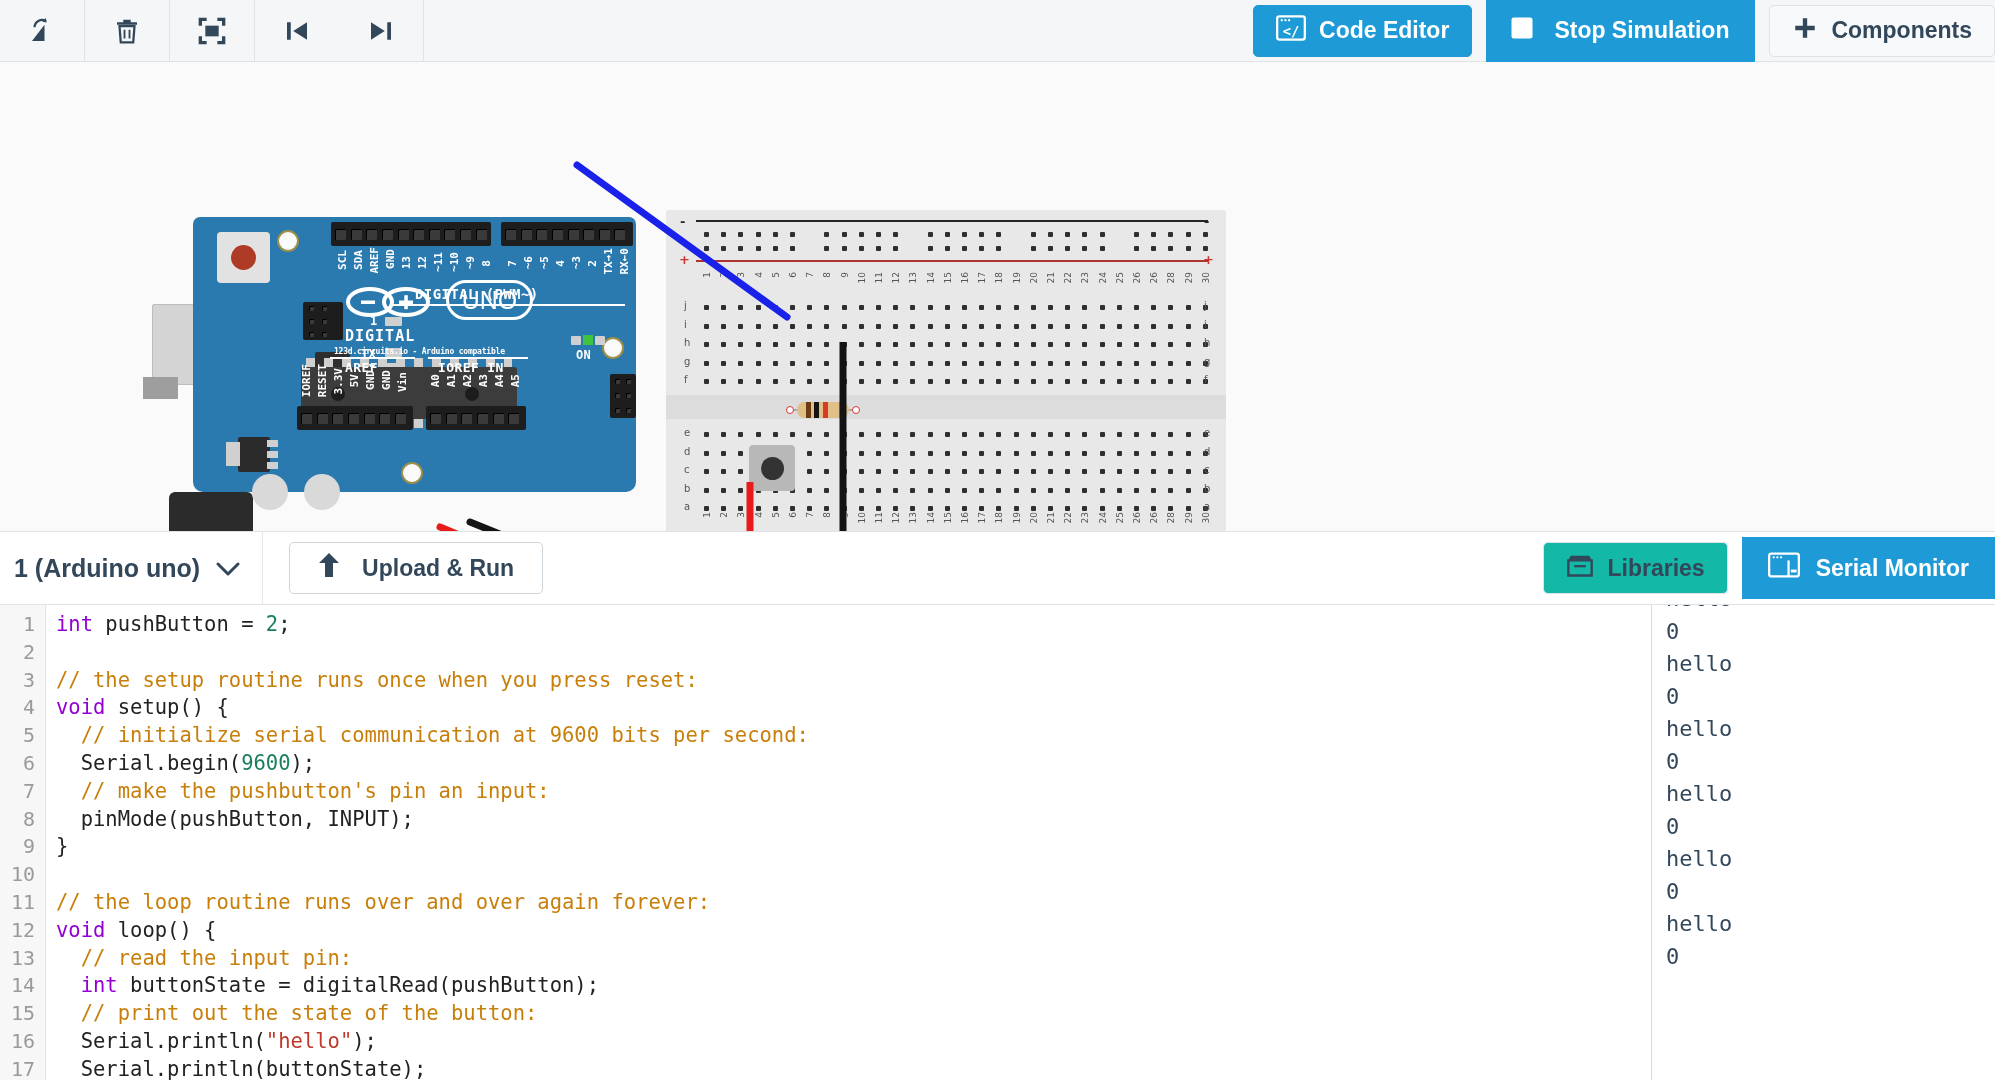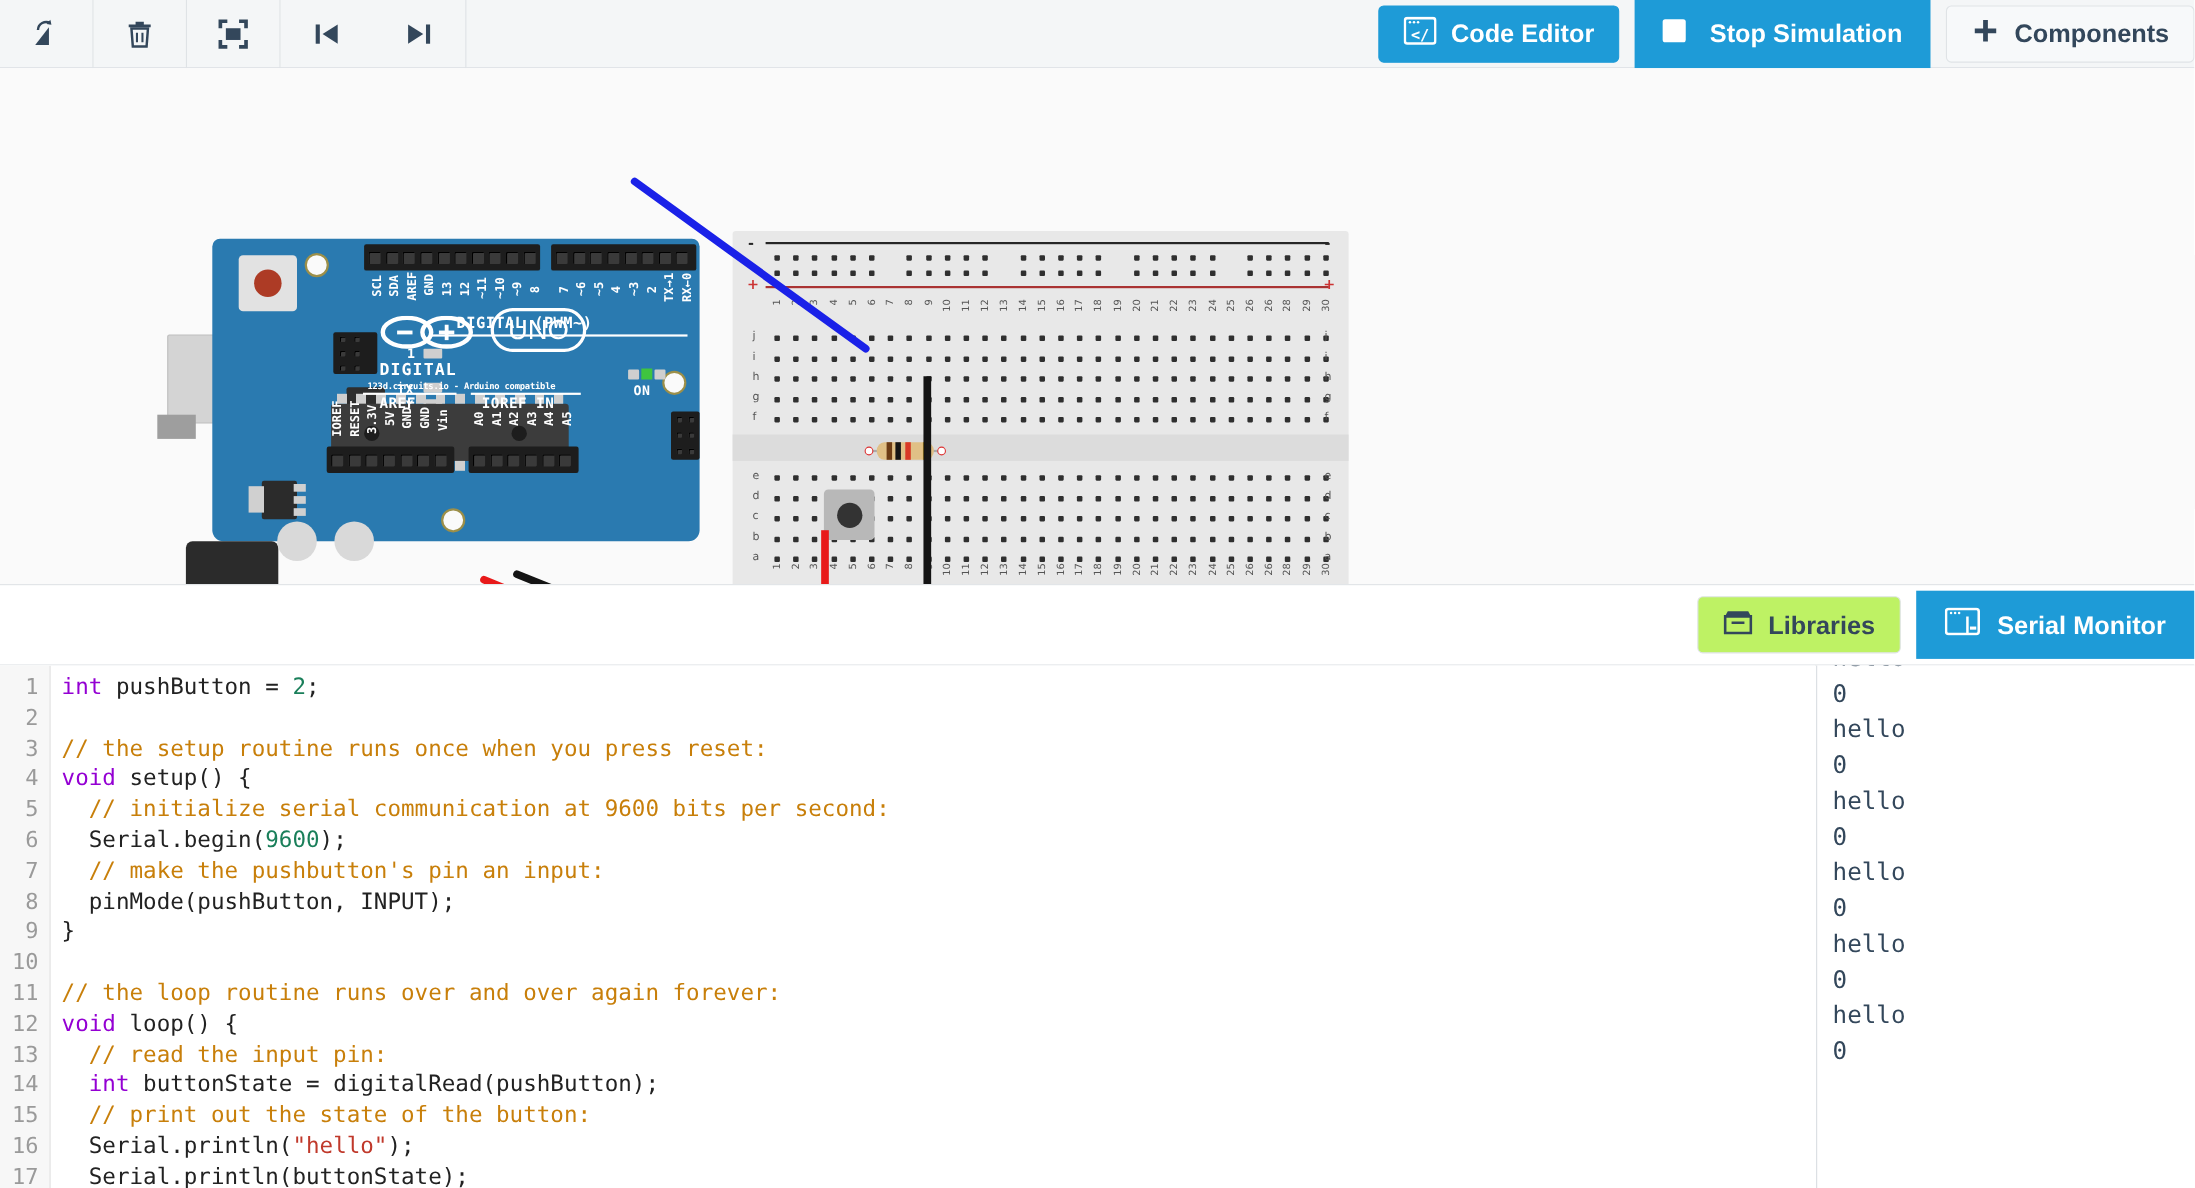--- a/index.html
+++ b/index.html
@@ -37,21 +37,21 @@
   }
   .btn {
     display: flex; align-items: center; gap: 13px;
     height: 52px; padding: 0 22px;
     border-radius: 5px;
     font-size: 23px; font-weight: bold;
     cursor: pointer; white-space: nowrap;
   }
   .btn-primary { background: #1e9bd7; color: #ffffff; border: 1px solid #1e9bd7; }
   .btn-ghost { background: #f7f9fa; color: #33475b; border: 1px solid #dfe3e6; }
-  .btn-plain { background: #bef264; color: #33475b; border: 1px solid #dfe3e6; }
+  .btn-plain { background: #14b8a6; color: #33475b; border: 1px solid #dfe3e6; }
   .btn-stop {
     background: #1e9bd7; color: #fff; border: none;
     height: 62px; border-radius: 0; padding: 0 26px 0 22px; gap: 18px;
   }
 
   
   .canvas {
     position: absolute; top: 62px; left: 0;
     width: 1995px; height: 469px;
     background: #fafafa; overflow: hidden;
@@ -1000,20 +1000,39 @@
     <svg class="wires">
       <line x1="577" y1="103" x2="787" y2="255" stroke="#1a21e8" stroke-width="7" stroke-linecap="round"></line>
       <line x1="843" y1="280" x2="843" y2="470" stroke="#141414" stroke-width="7"></line>
       <line x1="750" y1="420" x2="750" y2="470" stroke="#e81a1a" stroke-width="7"></line>
       <line x1="440" y1="465" x2="620" y2="540" stroke="#e81a1a" stroke-width="7" stroke-linecap="round"></line>
       <line x1="470" y1="460" x2="680" y2="545" stroke="#141414" stroke-width="7" stroke-linecap="round"></line>
     </svg>
   </div>
 
   <div class="edbar">
+    <div class="edbar-left">
+      <div class="board-select">
+        <span>1 (Arduino uno)</span>
+        <span>
+          <svg width="24" height="16" viewBox="0 0 24 16">
+              <path d="M2 3 L12 13 L22 3" stroke="#33475b" stroke-width="3" fill="none" stroke-linecap="round" stroke-linejoin="round"></path>
+            </svg>
+        </span>
+      </div>
+      <div class="ed-sep"></div>
+      <div class="btn btn-upload">
+        <span>
+          <svg width="22" height="26" viewBox="0 0 22 26">
+              <path d="M11 1 L21 11 H15 V25 H7 V11 H1 Z" fill="#33475b"></path>
+            </svg>
+        </span>
+        <span>Upload &amp; Run</span>
+      </div>
+    </div>
 
     <div class="edbar-right">
       <div class="btn btn-plain">
         <span>
           <svg width="28" height="28" viewBox="0 0 24 24">
             <path d="M2 8h20v13H2z" fill="none" stroke="#33475b" stroke-width="2"></path>
             <path d="M4 4h16l2 4H2z" fill="#33475b"></path>
             <path d="M7 13h10" stroke="#33475b" stroke-width="2"></path>
           </svg>
         </span>

